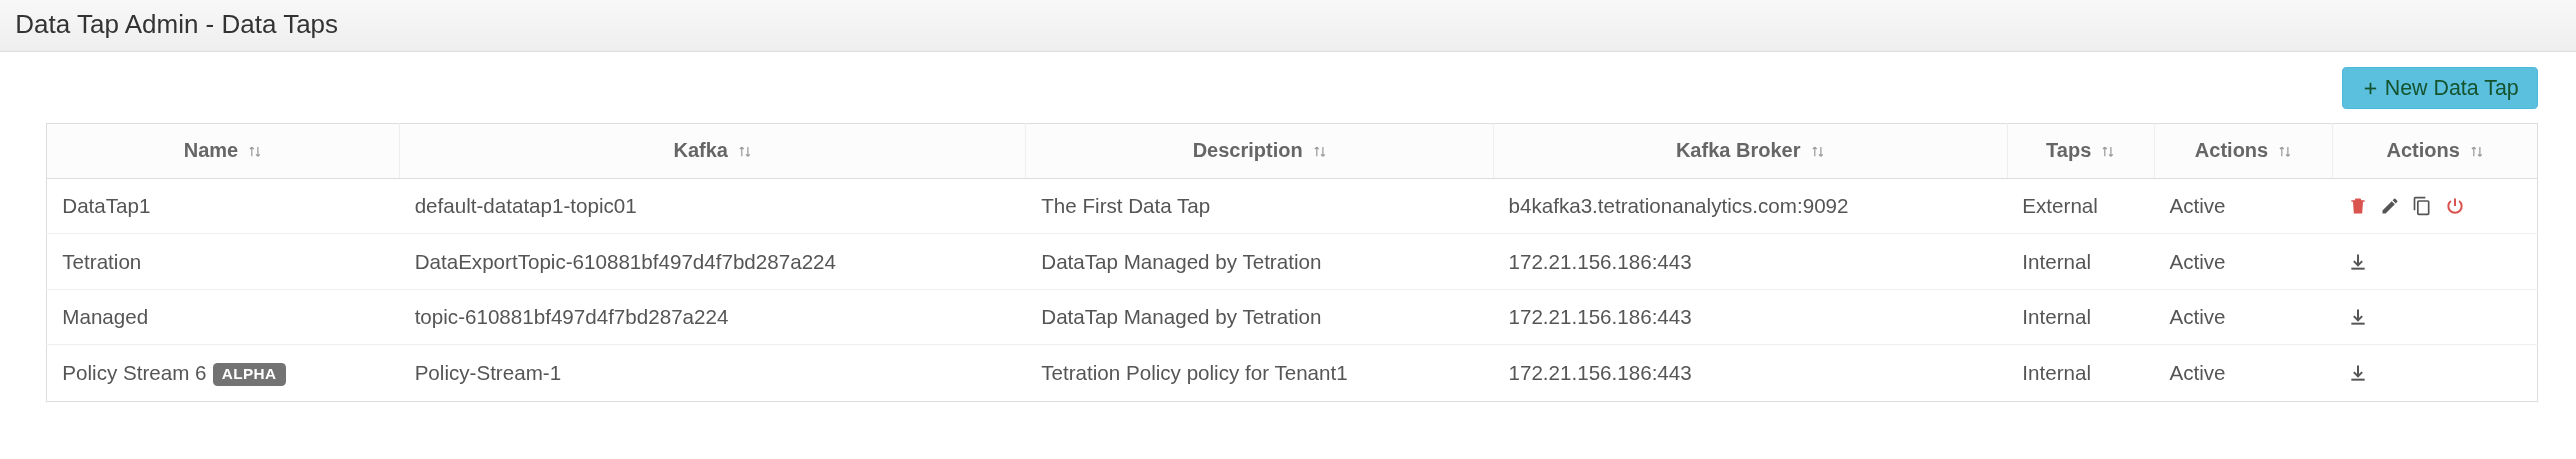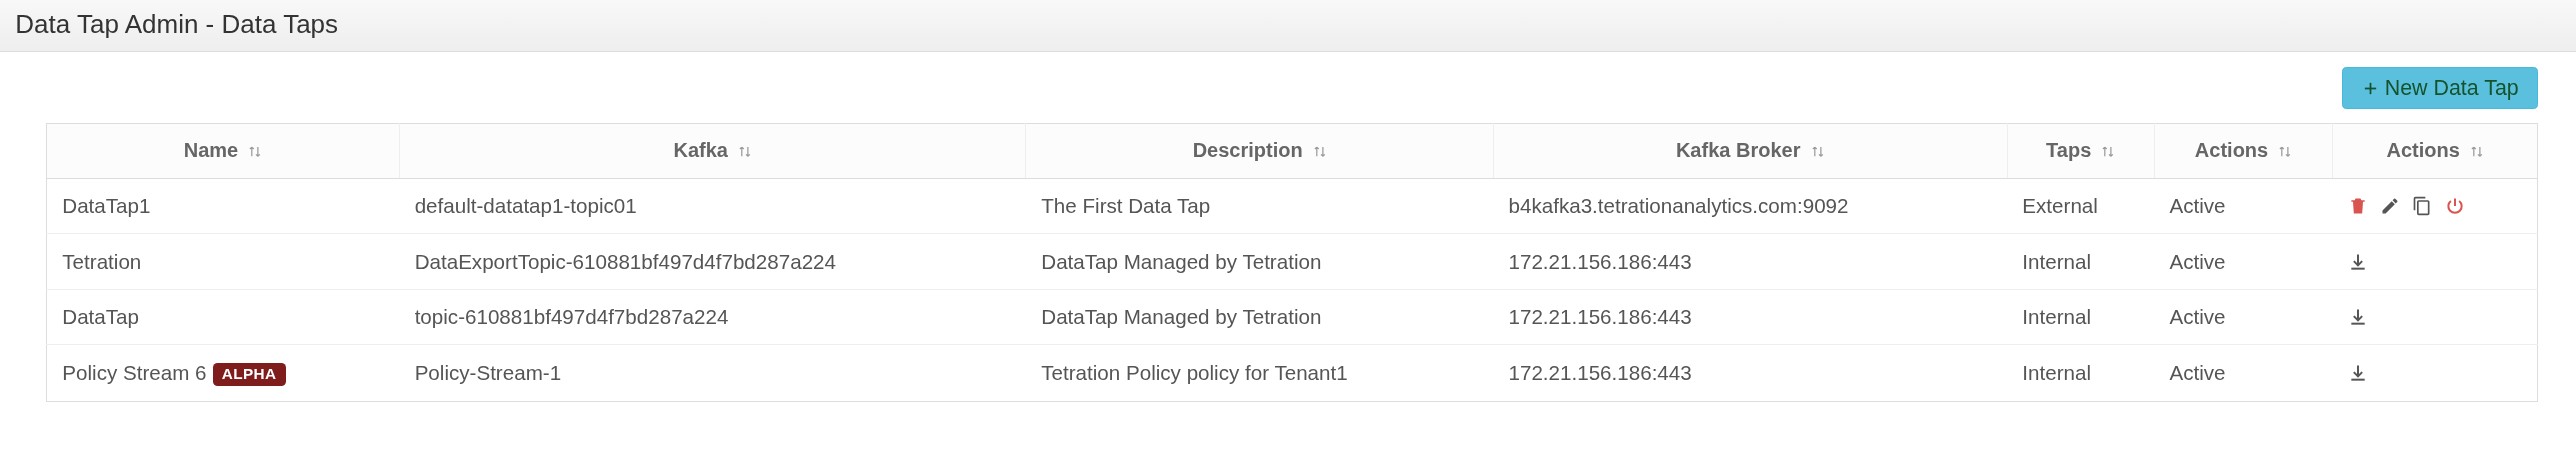--- a/index.html
+++ b/index.html
@@ -70,21 +70,21 @@
     .sort-icon {
       margin-left: 4.6px;
       color: #999;
       font-size: 17px;
       display: inline-flex;
       align-items: center;
       vertical-align: middle;
     }
     .badge-alpha {
       display: inline-block;
-      background: #7f1d1d;
+      background: #737373;
       color: #fff;
       font-size: 15.3px;
       font-weight: 700;
       padding: 2.3px 9.2px;
       border-radius: 4.6px;
       margin-left: 6.1px;
       vertical-align: middle;
       letter-spacing: 0.4px;
     }
     .action-icons {
@@ -239,21 +239,21 @@
                 <svg id="tpl-download" viewBox="0 0 24 24" width="20" height="20" fill="none" stroke="currentColor" stroke-width="2.4">
                   <path d="M12 3v12"></path>
                   <path d="M7 11l5 5 5-5"></path>
                   <path d="M4 20h16"></path>
                 </svg>
               </span>
             </div>
           </td>
         </tr>
         <tr>
-          <td><span>DataTap</span></td>
+          <td><span>Managed</span></td>
           <td>topic-610881bf497d4f7bd287a224</td>
           <td>DataTap Managed by Tetration</td>
           <td>172.21.156.186:443</td>
           <td>Internal</td>
           <td>Active</td>
           <td>
             <div class="action-icons">
               <span class="icon-download">
                 <svg id="tpl-download" viewBox="0 0 24 24" width="20" height="20" fill="none" stroke="currentColor" stroke-width="2.4">
                   <path d="M12 3v12"></path>

